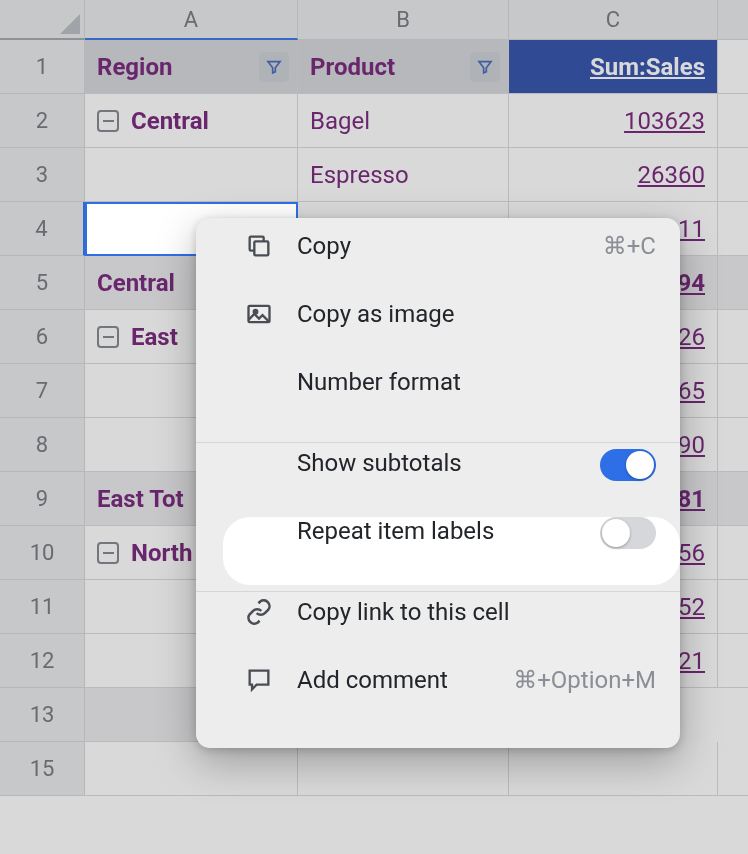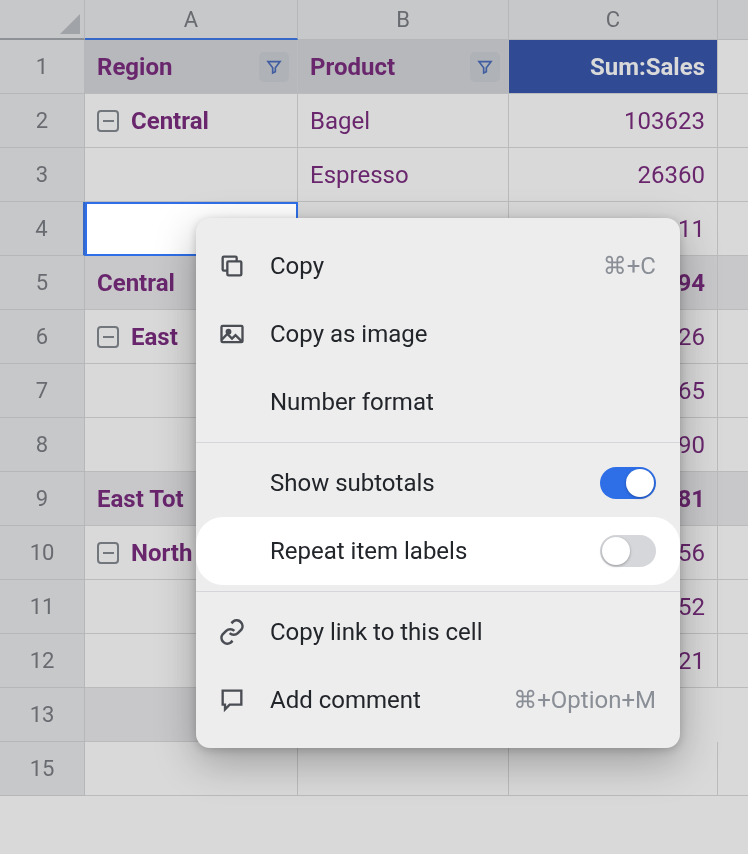--- a/index.html
+++ b/index.html
@@ -91,21 +91,21 @@
       border-right: 1px solid #d7d9dc;
       border-bottom: 1px solid #d7d9dc;
       display: flex;
       align-items: center;
       padding: 0 12px;
       color: #701a75;
       background: #fff;
     }
     .c-A { width: 213px; }
     .c-B { width: 211px; }
-    .c-C { width: 209px; justify-content: flex-end; }
+    .c-C { width: 209px; justify-content: flex-end; text-decoration: underline; }
     .c-D { width: 30px; border-right: none; }
 
     .hdr-cell {
       background: #d3d5d9;
       font-weight: 700;
       position: relative;
       padding-right: 48px;
     }
     .hdr-cell.sum {
       background: #2748a6;
@@ -168,24 +168,25 @@
       background: #ededed;
       border-radius: 14px;
       box-shadow: 0 14px 42px rgba(0,0,0,0.28), 0 2px 8px rgba(0,0,0,0.18);
       z-index: 30;
       padding: 14px 0;
       font-size: 24px;
       color: #22252a;
     }
     .ctx-item {
       display: flex;
-      align-items: center;
+      align-items: flex-start;
       height: 68px;
       padding: 0 24px 0 22px;
       white-space: nowrap;
+      margin-left: 27px;
     }
     .ctx-item.highlight {
       background: #fff;
       border-radius: 27px;
     }
     .ctx-icon {
       width: 52px;
       display: flex;
       align-items: center;
       justify-content: flex-start;

